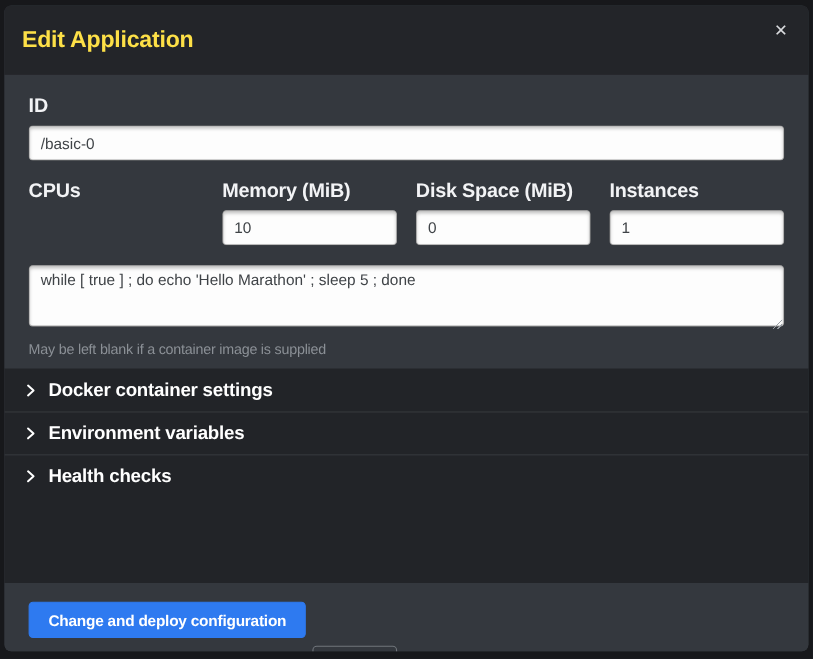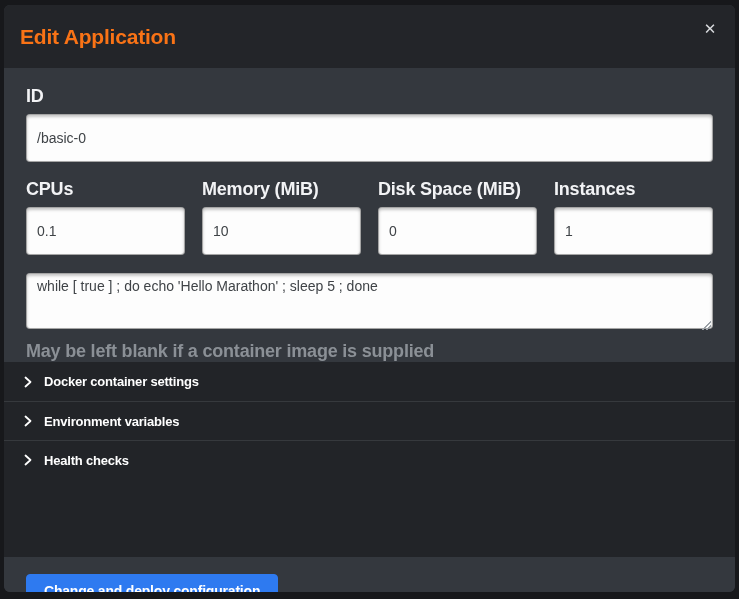--- a/index.html
+++ b/index.html
@@ -34,21 +34,21 @@
   .modal-header{
     position:relative;
     height:63px;
     flex:0 0 63px;
     background:var(--header-bg);
     display:flex;
     align-items:center;
     padding:0 16px;
   }
   .modal-title{
-    color:#f97316;
+    color:#fde047;
     font-size:21px;
     font-weight:600;
   }
   .close-btn{
     position:absolute;
     top:13px; right:14px;
     width:22px;height:22px;
     background:transparent;
     border:none;
     color:#d9dbde;
@@ -66,21 +66,21 @@
   }
   .field-label{
     display:block;
     color:var(--label-color);
     font-size:18px;
     font-weight:700;
     margin-bottom:7px;
   }
   .text-input{
     width:100%;
-    height:48px;
+    height:32px;
     background:#fdfdfd;
     border:1px solid rgba(0,0,0,0.35);
     border-radius:4px;
     box-shadow:inset 0 2px 3px rgba(0,0,0,0.22);
     color:var(--input-text);
     font-size:14px;
     font-family:"Liberation Sans", sans-serif;
     padding:0 10px;
     outline:none;
   }
@@ -105,22 +105,21 @@
     background:
       linear-gradient(135deg,
         transparent 0 55%, #9aa0a6 55% 63%,
         transparent 63% 75%, #9aa0a6 75% 83%,
         transparent 83%);
     cursor:nwse-resize;
   }
   .help-text{
     margin-top:8px;
     color:var(--help-color);
-    font-size:18px;
-    font-weight:bold;
+    font-size:13px;
   }
   
   .sections{
     flex:0 0 195px;
     background:var(--sections-bg);
   }
   .section-row{
     height:39px;
     display:flex;
     align-items:center;
@@ -132,21 +131,21 @@
   }
   .chevron{
     width:12px;height:12px;
     margin-right:10px;
     flex:0 0 12px;
     display:inline-block;
   }
   .chevron svg{display:block;}
   .section-label{
     color:#ffffff;
-    font-size:13px;
+    font-size:17px;
     font-weight:600;
   }
   
   .modal-footer{
     flex:1 1 auto;
     background:var(--footer-bg);
     display:flex;
     align-items:flex-start;
     gap:6px;
     padding:17px 22px 0 22px;
@@ -189,21 +188,20 @@
   <div class="modal-body">
 
     <div class="form-group">
       <label class="field-label">ID</label>
       <input class="text-input" type="text" value="/basic-0" style="">
     </div>
 
     <div class="quad-row">
       <div>
         <label class="field-label">CPUs</label>
-        <input class="text-input" type="text" value="0.1" style="">
       </div>
       <div>
         <label class="field-label">Memory (MiB)</label>
         <input class="text-input" type="text" value="10" style="">
       </div>
       <div>
         <label class="field-label">Disk Space (MiB)</label>
         <input class="text-input" type="text" value="0" style="">
       </div>
       <div>

